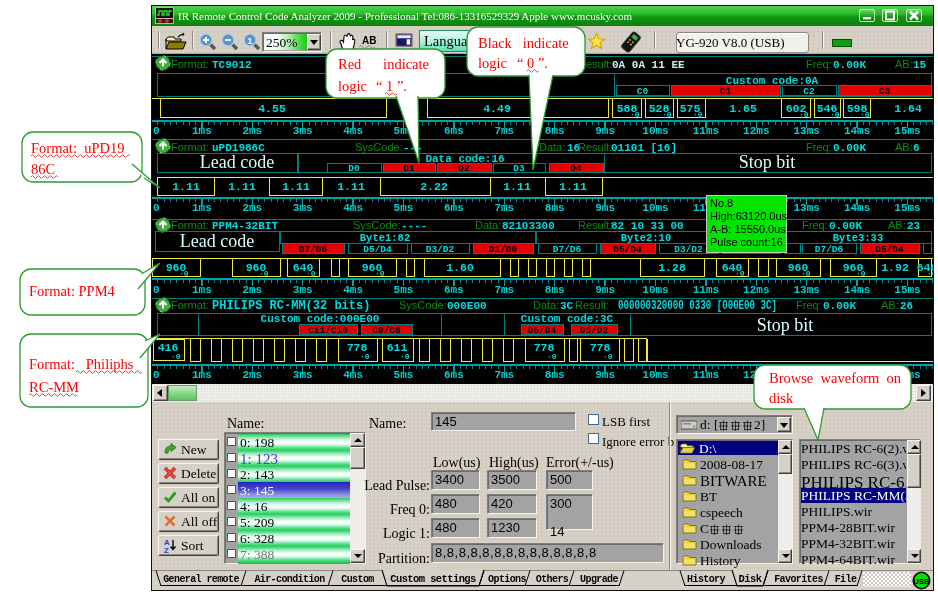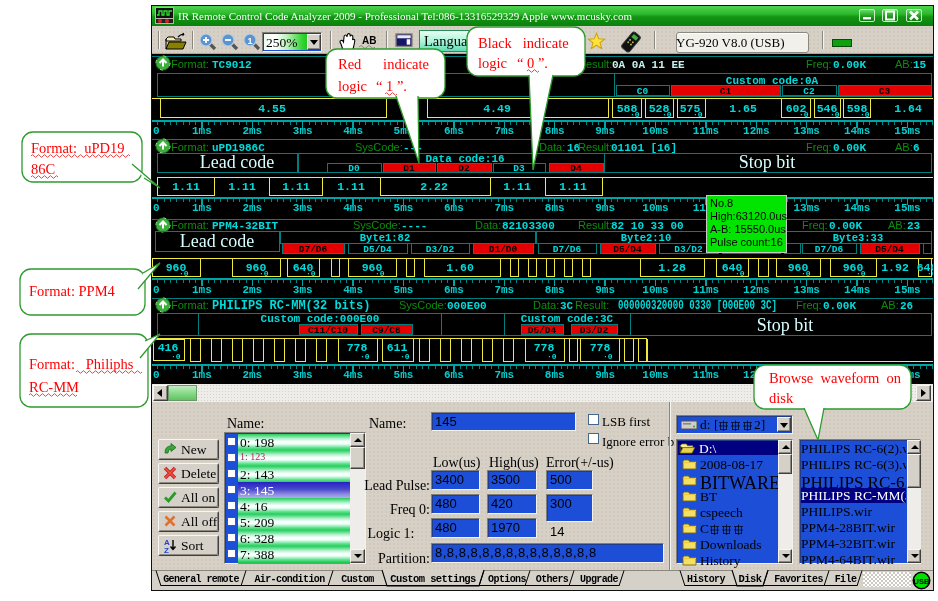--- a/index.html
+++ b/index.html
@@ -1,19 +1,19 @@
 <!DOCTYPE html>
 <html><head><meta charset="utf-8"><style>
 
 *{margin:0;padding:0;box-sizing:border-box}
 body{width:938px;height:601px;position:relative;background:#fff;overflow:hidden;
  font-family:"Liberation Sans",sans-serif}
 .abs{position:absolute}
 .dither{background-color:#d5d1c9;background-image:radial-gradient(circle,rgba(215,150,85,.16) .7px,transparent 1px);background-size:4px 4px}
-.sunk{background:#1d4ed8;border:1px solid #807e79;border-right-color:#f4f2ee;border-bottom-color:#f4f2ee;box-shadow:inset 1px 1px 0 rgba(40,40,40,.45)}
+.sunk{background:#a3a3a3;border:1px solid #807e79;border-right-color:#f4f2ee;border-bottom-color:#f4f2ee;box-shadow:inset 1px 1px 0 rgba(40,40,40,.45)}
 .raise{background:#d5d1c9;border:1px solid #404040;border-top-color:#f8f6f2;border-left-color:#f8f6f2;box-shadow:inset -1px -1px 0 #8a8880}
 .ser{font-family:"Liberation Serif",serif}
 .ctl{font-family:"Liberation Serif",serif;font-size:14px;color:#000}
 .inp{font-family:"Liberation Sans",sans-serif;font-size:13px;color:#000;line-height:17px;padding-left:3px}
 
 </style></head><body>
 <div class="abs" style="left:151px;top:5px;width:783px;height:586px;border:1px solid #111;background:#d5d1c9"></div>
 <div class="abs" style="left:152px;top:6px;width:781px;height:20px;background:linear-gradient(180deg,#4fd44f 0%,#2cb82c 40%,#149414 55%,#0b800b 100%)"></div>
 <svg class="abs" style="left:155px;top:7px" width="19" height="17" viewBox="0 0 19 17">
     <rect x="0" y="0" width="19" height="17" fill="#b8b4ac"></rect>
@@ -952,39 +952,39 @@
     <path d="M11 3 L11 12 M8.5 9.5 L11 12.5 L13.5 9.5" stroke="#000" stroke-width="1.4" fill="none"></path>
   </svg>
 <div class="abs ser" style="left:181px;top:538px;font-size:13.5px">Sort</div>
 <div class="abs ctl" style="left:227px;top:416px">Name:</div>
 <div class="abs ctl" style="left:369px;top:416px">Name:</div>
 <div class="abs sunk" style="left:224px;top:432px;width:142px;height:132px"></div>
 <div class="abs" style="left:238px;top:434px;width:112px;height:16px;background:linear-gradient(180deg,#22ce58 0%,#b8f2d4 30%,#ffffff 48%,#f0fff8 62%,#62e392 85%,#26cf5a 100%)"></div>
 <div class="abs ser" style="left:240px;top:435px;font-size:13.5px;color:#000">0: 198</div>
 <div class="abs" style="left:227px;top:437px;width:9px;height:9px;background:#fff;border:1px solid #555"></div>
 <div class="abs" style="left:238px;top:450px;width:112px;height:16px;background:linear-gradient(180deg,#22ce58 0%,#b8f2d4 30%,#ffffff 48%,#f0fff8 62%,#62e392 85%,#26cf5a 100%)"></div>
-<div class="abs ser" style="left:240px;top:451px;font-size:10px;color:#be185d">1: 123</div>
+<div class="abs ser" style="left:240px;top:451px;font-size:15px;color:#6d28d9">1: 123</div>
 <div class="abs" style="left:227px;top:453px;width:9px;height:9px;background:#fff;border:1px solid #555"></div>
 <div class="abs" style="left:238px;top:466px;width:112px;height:16px;background:linear-gradient(180deg,#22ce58 0%,#b8f2d4 30%,#ffffff 48%,#f0fff8 62%,#62e392 85%,#26cf5a 100%)"></div>
 <div class="abs ser" style="left:240px;top:467px;font-size:13.5px;color:#000">2: 143</div>
 <div class="abs" style="left:227px;top:469px;width:9px;height:9px;background:#fff;border:1px solid #555"></div>
 <div class="abs" style="left:238px;top:482px;width:112px;height:16px;background:linear-gradient(180deg,#2522c2 0%,#4a48cc 45%,#8a88e0 75%,#b0aeec 100%)"></div>
 <div class="abs ser" style="left:240px;top:483px;font-size:13.5px;color:#fff">3: 145</div>
 <div class="abs" style="left:227px;top:485px;width:9px;height:9px;background:#fff;border:1px solid #555"></div>
 <div class="abs" style="left:238px;top:498px;width:112px;height:16px;background:linear-gradient(180deg,#22ce58 0%,#b8f2d4 30%,#ffffff 48%,#f0fff8 62%,#62e392 85%,#26cf5a 100%)"></div>
 <div class="abs ser" style="left:240px;top:499px;font-size:13.5px;color:#000">4: 16</div>
 <div class="abs" style="left:227px;top:501px;width:9px;height:9px;background:#fff;border:1px solid #555"></div>
 <div class="abs" style="left:238px;top:514px;width:112px;height:16px;background:linear-gradient(180deg,#22ce58 0%,#b8f2d4 30%,#ffffff 48%,#f0fff8 62%,#62e392 85%,#26cf5a 100%)"></div>
 <div class="abs ser" style="left:240px;top:515px;font-size:13.5px;color:#000">5: 209</div>
 <div class="abs" style="left:227px;top:517px;width:9px;height:9px;background:#fff;border:1px solid #555"></div>
 <div class="abs" style="left:238px;top:530px;width:112px;height:16px;background:linear-gradient(180deg,#22ce58 0%,#b8f2d4 30%,#ffffff 48%,#f0fff8 62%,#62e392 85%,#26cf5a 100%)"></div>
 <div class="abs ser" style="left:240px;top:531px;font-size:13.5px;color:#000">6: 328</div>
 <div class="abs" style="left:227px;top:533px;width:9px;height:9px;background:#fff;border:1px solid #555"></div>
 <div class="abs" style="left:238px;top:546px;width:112px;height:16px;background:linear-gradient(180deg,#22ce58 0%,#b8f2d4 30%,#ffffff 48%,#f0fff8 62%,#62e392 85%,#26cf5a 100%)"></div>
-<div class="abs ser" style="left:240px;top:547px;font-size:13.5px;color:#000000">7: 388</div>
+<div class="abs ser" style="left:240px;top:547px;font-size:13.5px;color:#737373">7: 388</div>
 <div class="abs" style="left:227px;top:549px;width:9px;height:9px;background:#fff;border:1px solid #555"></div>
 <div class="abs" style="left:238px;top:562px;width:112px;height:2px;background:#1fc953"></div>
 <div class="abs" style="left:350px;top:433px;width:15px;height:130px;background:#efede9"></div>
 <div class="abs raise" style="left:350px;top:433px;width:15px;height:14px"></div>
 <div class="abs" style="left:354px;top:438px;width:0;height:0;border-left:4px solid transparent;border-right:4px solid transparent;border-bottom:4px solid #000"></div>
 <div class="abs raise" style="left:350px;top:447px;width:15px;height:22px"></div>
 <div class="abs raise" style="left:350px;top:549px;width:15px;height:14px"></div>
 <div class="abs" style="left:354px;top:554px;width:0;height:0;border-left:4px solid transparent;border-right:4px solid transparent;border-top:4px solid #000"></div>
 <div class="abs sunk inp" style="left:431px;top:412px;width:145px;height:19px">145</div>
 <div class="abs" style="left:588px;top:414px;width:11px;height:11px;background:#fff;border:1px solid #44688c"></div>
@@ -994,24 +994,24 @@
 <div class="abs ctl" style="left:433px;top:455px">Low(us)</div>
 <div class="abs ctl" style="left:489px;top:455px">High(us)</div>
 <div class="abs ctl" style="left:546px;top:455px">Error(+/-us)</div>
 <div class="abs ctl" style="left:352px;top:478px;width:78px;text-align:right">Lead Pulse:</div>
 <div class="abs sunk inp" style="left:431px;top:470px;width:49px;height:20px">3400</div>
 <div class="abs sunk inp" style="left:487px;top:470px;width:50px;height:20px">3500</div>
 <div class="abs sunk inp" style="left:546px;top:470px;width:47px;height:20px">500</div>
 <div class="abs ctl" style="left:352px;top:502px;width:78px;text-align:right">Freq 0:</div>
 <div class="abs sunk inp" style="left:431px;top:494px;width:49px;height:20px">480</div>
 <div class="abs sunk inp" style="left:487px;top:494px;width:50px;height:20px">420</div>
-<div class="abs sunk inp" style="left:546px;top:494px;width:47px;height:28px">300</div>
-<div class="abs ctl" style="left:352px;top:526px;width:78px;text-align:center">Logic 1:</div>
+<div class="abs sunk inp" style="left:546px;top:494px;width:47px;height:36px">300</div>
+<div class="abs ctl" style="left:352px;top:526px;width:78px;text-align:right">Logic 1:</div>
 <div class="abs sunk inp" style="left:431px;top:518px;width:49px;height:20px">480</div>
-<div class="abs sunk inp" style="left:487px;top:518px;width:50px;height:20px">1970</div>
+<div class="abs sunk inp" style="left:487px;top:518px;width:50px;height:20px">1230</div>
 <div class="abs inp" style="left:547px;top:523px">14</div>
 <div class="abs ctl" style="left:352px;top:551px;width:78px;text-align:right">Partition:</div>
 <div class="abs sunk inp" style="left:431px;top:543px;width:233px;height:20px;letter-spacing:.5px">8,8,8,8,8,8,8,8,8,8,8,8,8,8</div>
 <div class="abs" style="left:669px;top:402px;width:1px;height:168px;background:#8a877f"></div>
 <div class="abs" style="left:670px;top:402px;width:1px;height:168px;background:#f6f4f0"></div>
 <div class="abs sunk" style="left:676px;top:415px;width:117px;height:19px"></div>
 <svg class="abs" style="left:681px;top:420px" width="16" height="10" viewBox="0 0 16 10">
     <rect x="0" y="1" width="16" height="8" fill="#d0cdc6" stroke="#555" stroke-width="1"></rect>
     <rect x="2" y="3" width="8" height="1.6" fill="#888"></rect>
     <circle cx="13" cy="6.5" r="1" fill="#2a2"></circle>
@@ -1041,21 +1041,21 @@
 <div class="abs ser" style="left:699px;top:441px;font-size:13.5px;color:#fff">D:\</div>
 <svg class="abs" style="left:682px;top:459px" width="15" height="11" viewBox="0 0 15 11">
     <path d="M1 10 V2 L2.5 1 h4 l1 1.5 H14 V10 Z" fill="#f5df66" stroke="#7a6a00" stroke-width=".9"></path>
     <path d="M1 3.5 H14" stroke="#e8c83a" stroke-width="1"></path>
   </svg>
 <div class="abs ser" style="left:700px;top:457px;font-size:13.5px">2008-08-17</div>
 <svg class="abs" style="left:682px;top:475px" width="15" height="11" viewBox="0 0 15 11">
     <path d="M1 10 V2 L2.5 1 h4 l1 1.5 H14 V10 Z" fill="#f5df66" stroke="#7a6a00" stroke-width=".9"></path>
     <path d="M1 3.5 H14" stroke="#e8c83a" stroke-width="1"></path>
   </svg>
-<div class="abs ser" style="left:700px;top:473px;font-size:18px">BITWARE</div>
+<div class="abs ser" style="left:700px;top:473px;font-size:15px">BITWARE</div>
 <svg class="abs" style="left:682px;top:491px" width="15" height="11" viewBox="0 0 15 11">
     <path d="M1 10 V2 L2.5 1 h4 l1 1.5 H14 V10 Z" fill="#f5df66" stroke="#7a6a00" stroke-width=".9"></path>
     <path d="M1 3.5 H14" stroke="#e8c83a" stroke-width="1"></path>
   </svg>
 <div class="abs ser" style="left:700px;top:489px;font-size:13.5px">BT</div>
 <svg class="abs" style="left:682px;top:507px" width="15" height="11" viewBox="0 0 15 11">
     <path d="M1 10 V2 L2.5 1 h4 l1 1.5 H14 V10 Z" fill="#f5df66" stroke="#7a6a00" stroke-width=".9"></path>
     <path d="M1 3.5 H14" stroke="#e8c83a" stroke-width="1"></path>
   </svg>
 <div class="abs ser" style="left:700px;top:505px;font-size:13.5px">cspeech</div>

